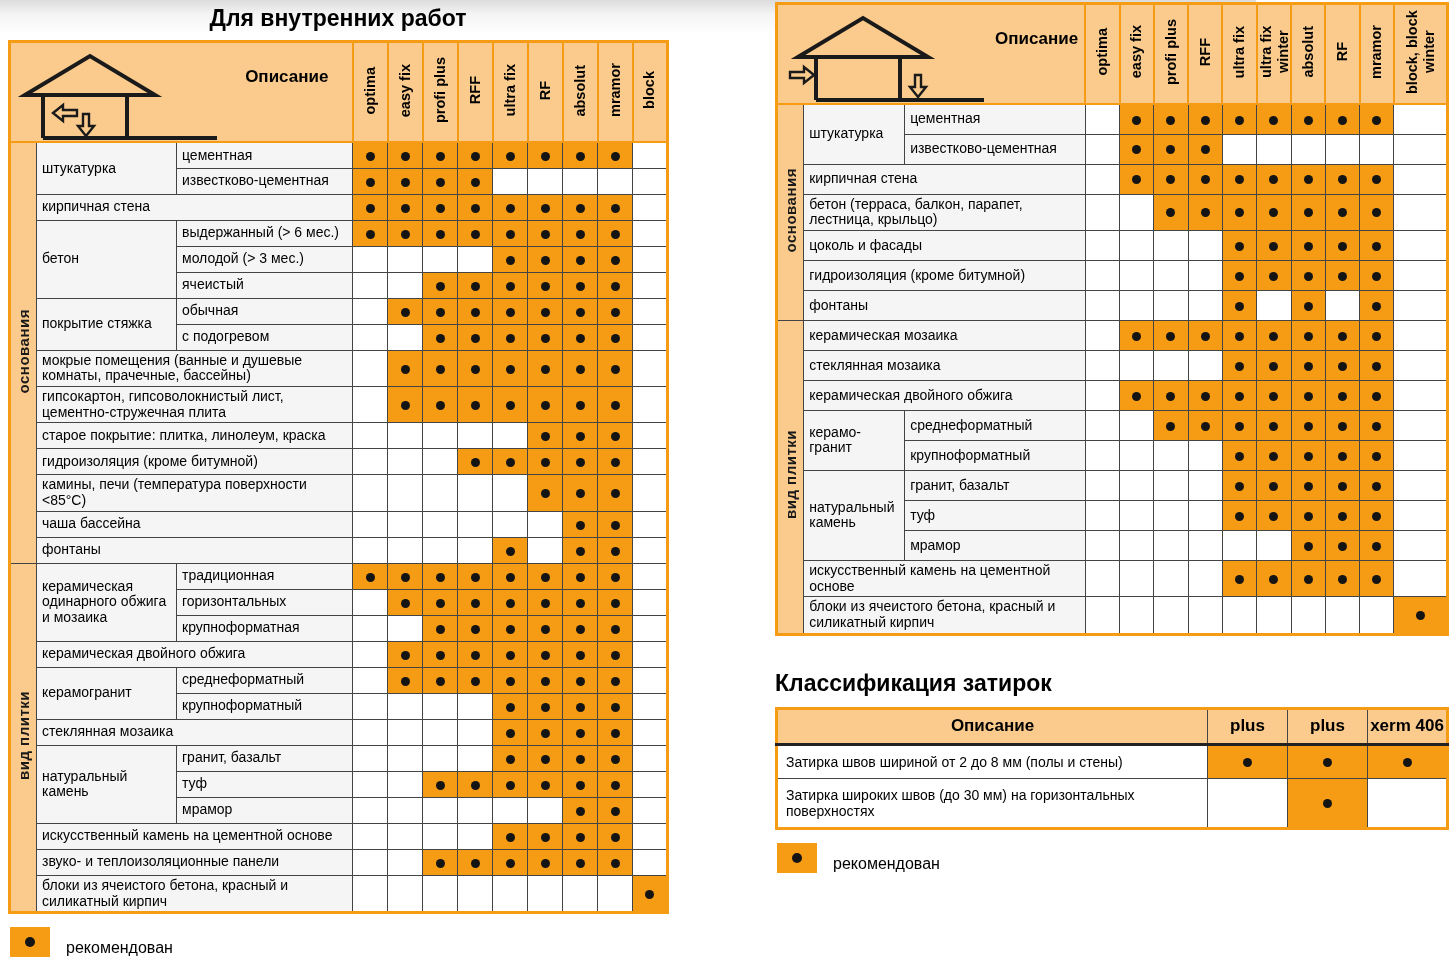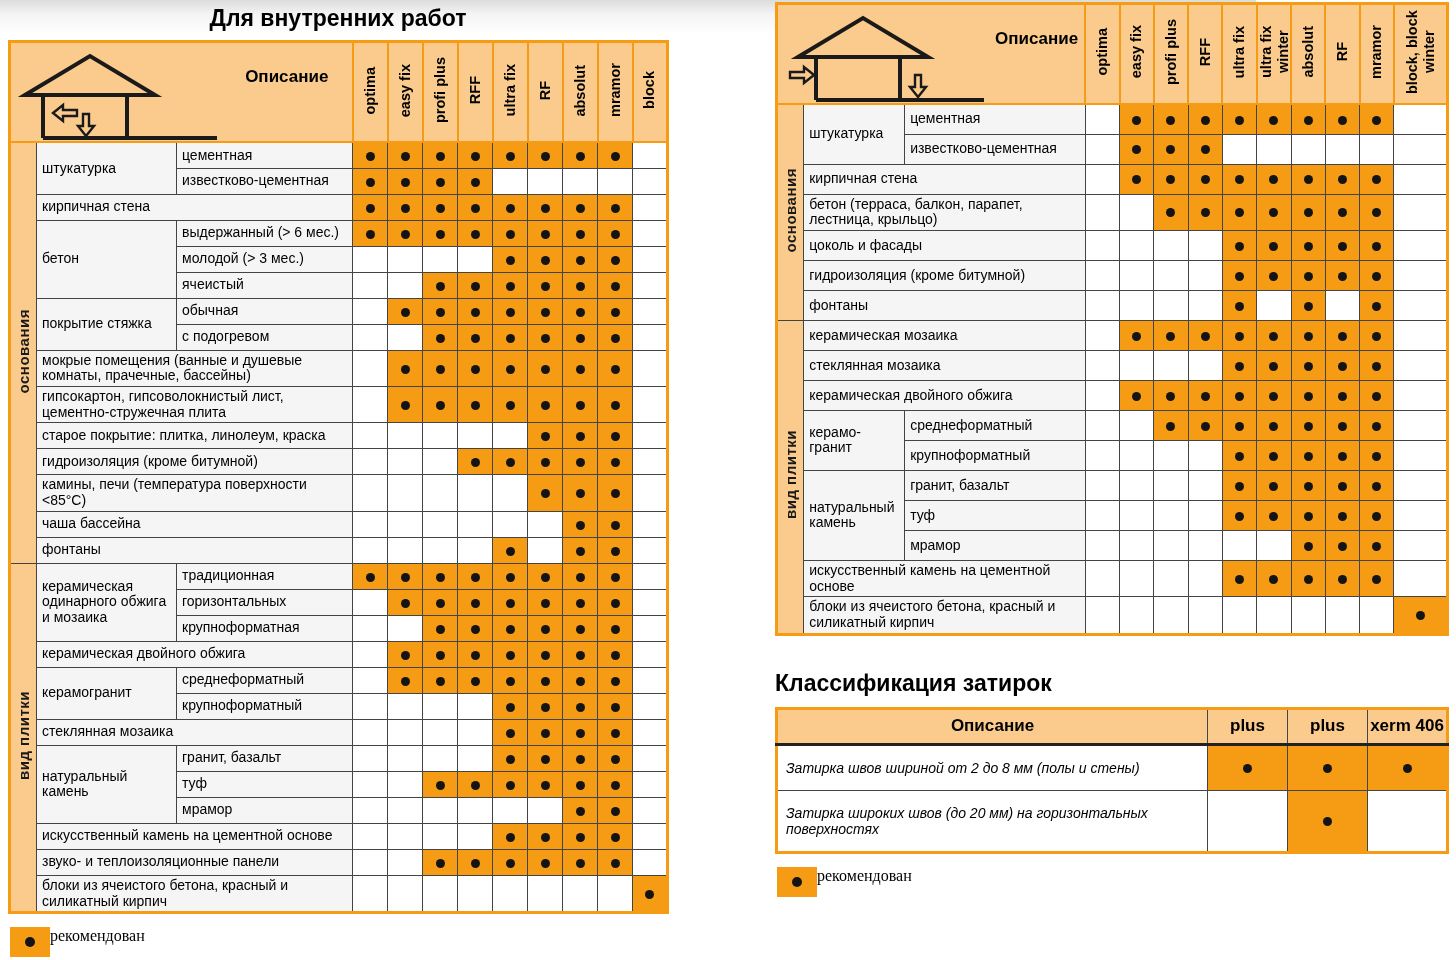--- a/index.html
+++ b/index.html
@@ -69,23 +69,23 @@
     border-collapse:collapse;table-layout:fixed;width:100%;
     border:3px solid var(--orange);background:#fff;
   }
   .grout th,.grout td{border:1px solid var(--grid);}
   .grout th{
     background:var(--lorange);font-weight:bold;font-size:17px;height:36px;
     border-bottom:3px solid #222;border-top:2px solid var(--orange);
   }
   .grout col.c-gmark{width:80px;}
   .grout td{height:31px;}
-  td.gdesc{background:#fff;font-size:14px;padding:14px 8px;vertical-align:middle;font-style:italic;}
+  td.gdesc{background:#fff;font-size:14px;padding:8px 8px;vertical-align:middle;}
   
-  .legend{display:flex;align-items:flex-start;margin:13px 0 0 2px;font-family:Liberation Serif, serif;}
+  .legend{display:flex;align-items:flex-end;gap:16px;margin:13px 0 0 2px;}
   .legend-swatch{
     width:40px;height:30px;background:var(--orange);
     display:flex;align-items:center;justify-content:center;flex:none;
   }
   .legend-swatch .dot{width:10px;height:10px;}
   .legend-label{font-size:16px;}
   svg .ln{stroke:#1a1a1a;stroke-width:4;fill:none;}
   svg .ar{stroke:#1a1a1a;stroke-width:2.4;fill:none;}
 </style>
 </head>
@@ -780,21 +780,21 @@
           </tr>
       </thead>
       <tbody>
           <tr>
             <td class="gdesc">Затирка швов шириной от 2 до 8 мм (полы и стены)</td>
             <td class="mark gmark on"><span class="dot"></span></td>
             <td class="mark gmark on"><span class="dot"></span></td>
             <td class="mark gmark on"><span class="dot"></span></td>
           </tr>
           <tr>
-            <td class="gdesc">Затирка широких швов (до 20 мм) на горизонтальных поверхностях</td>
+            <td class="gdesc">Затирка широких швов (до 30 мм) на горизонтальных поверхностях</td>
             <td class="mark gmark off"></td>
             <td class="mark gmark on"><span class="dot"></span></td>
             <td class="mark gmark off"></td>
           </tr>
         </tbody>
     </table>
 
     <div class="legend">
       <span class="legend-swatch">
           <span class="dot"></span>

